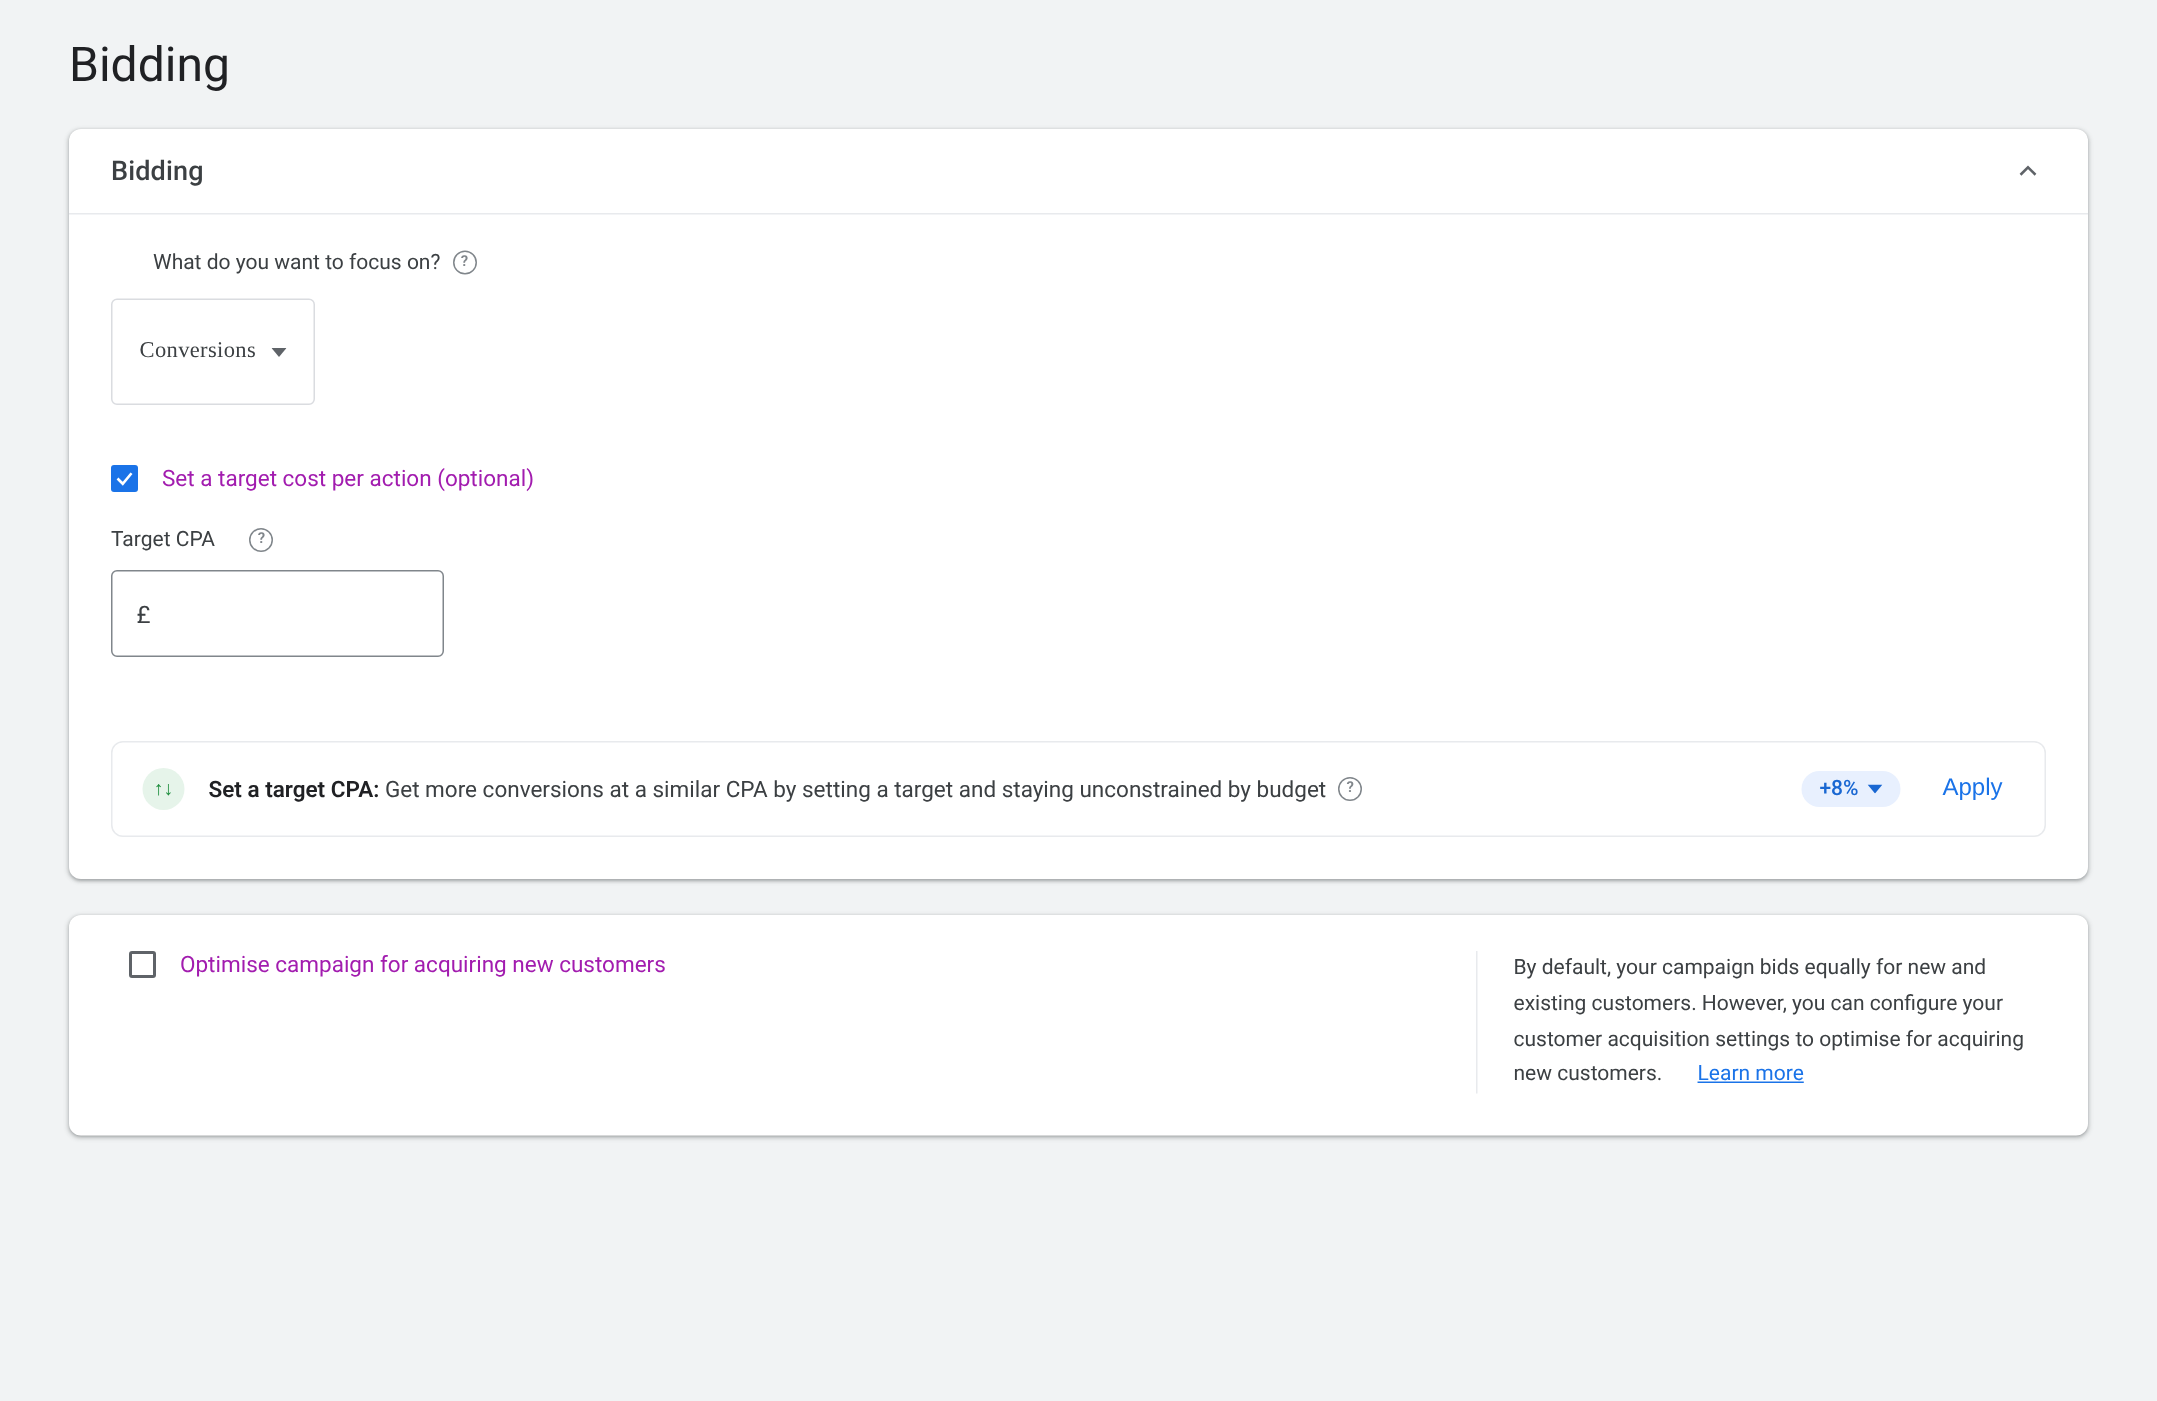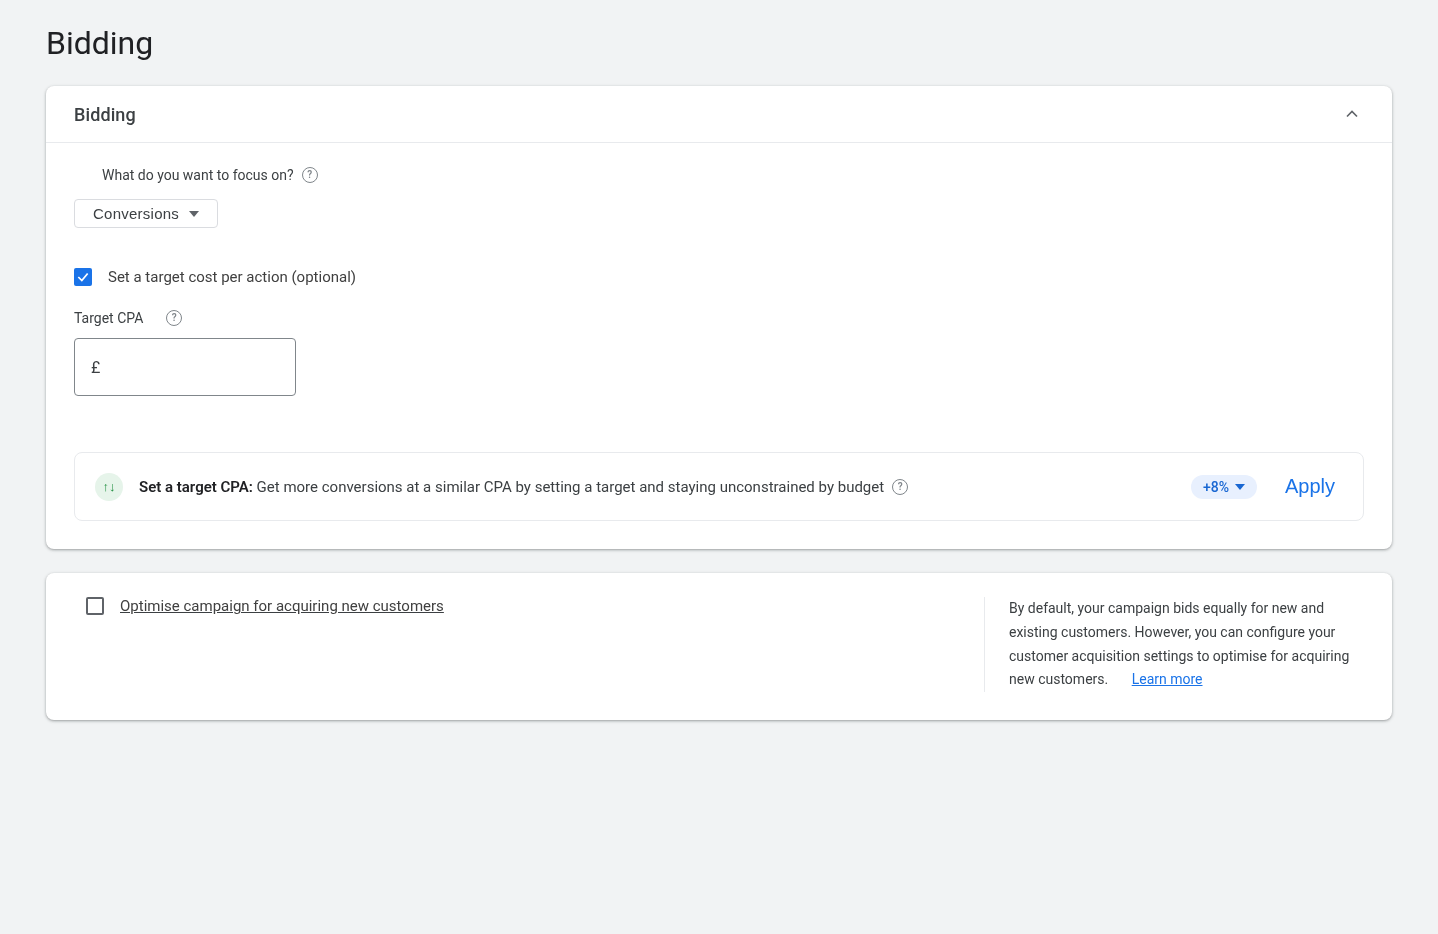--- a/index.html
+++ b/index.html
@@ -60,43 +60,44 @@
     align-items: center; justify-content: center;
     font-weight: 600;
   }
   .select-btn {
     display: inline-flex;
     align-items: center;
     gap: 10px;
     border: 1px solid #dadce0;
     background: #fff;
     border-radius: 4px;
-    padding: 5px 18px;
+    padding: 26px 18px;
     font-size: 15px;
     color: #3c4043;
     letter-spacing: 0.25px;
     cursor: pointer;
+    font-family: Liberation Serif, serif;
   }
   .check-row {
     display: flex;
     align-items: center;
     gap: 16px;
     margin-top: 40px;
   }
   .checkbox {
     width: 18px; height: 18px;
     border-radius: 2px;
     display: inline-flex; align-items: center; justify-content: center;
     flex-shrink: 0;
     cursor: pointer;
   }
   .checkbox.checked { background: #1a73e8; }
   .checkbox.unchecked { border: 2px solid #5f6368; }
   .checkbox svg { stroke: #fff; }
-  .check-label { font-size: 15px; color: #404040; }
+  .check-label { font-size: 15px; color: #a21caf; }
   .sub-label {
     margin-top: 24px;
     font-size: 14px;
     color: #3c4043;
     display: flex;
     align-items: center;
     gap: 23px;
     margin-bottom: 12px;
   }
   .currency-input {
@@ -144,38 +145,37 @@
     font-size: 14px;
     font-weight: 500;
     display: inline-flex;
     align-items:center;
     gap: 6px;
   }
   .apply-btn {
     background: none;
     border: none;
     color: #1a73e8;
-    font-size: 20px;
+    font-size: 16px;
     font-weight: 500;
     cursor: pointer;
     padding: 6px 8px;
     margin-left: 4px;
   }
   .two-col {
     display: flex;
     gap: 48px;
     padding: 24px 28px 28px 28px;
   }
   .two-col .left {
     flex: 1;
     display: flex;
     align-items: flex-start;
     gap: 16px;
     padding-left: 12px;
-    text-decoration: underline;
   }
   .two-col .right {
     width: 380px;
     flex-shrink: 0;
     border-left: 1px solid #e8eaed;
     padding-left: 24px;
     font-size: 14px;
     color: #3c4043;
     line-height: 1.7;
   }

